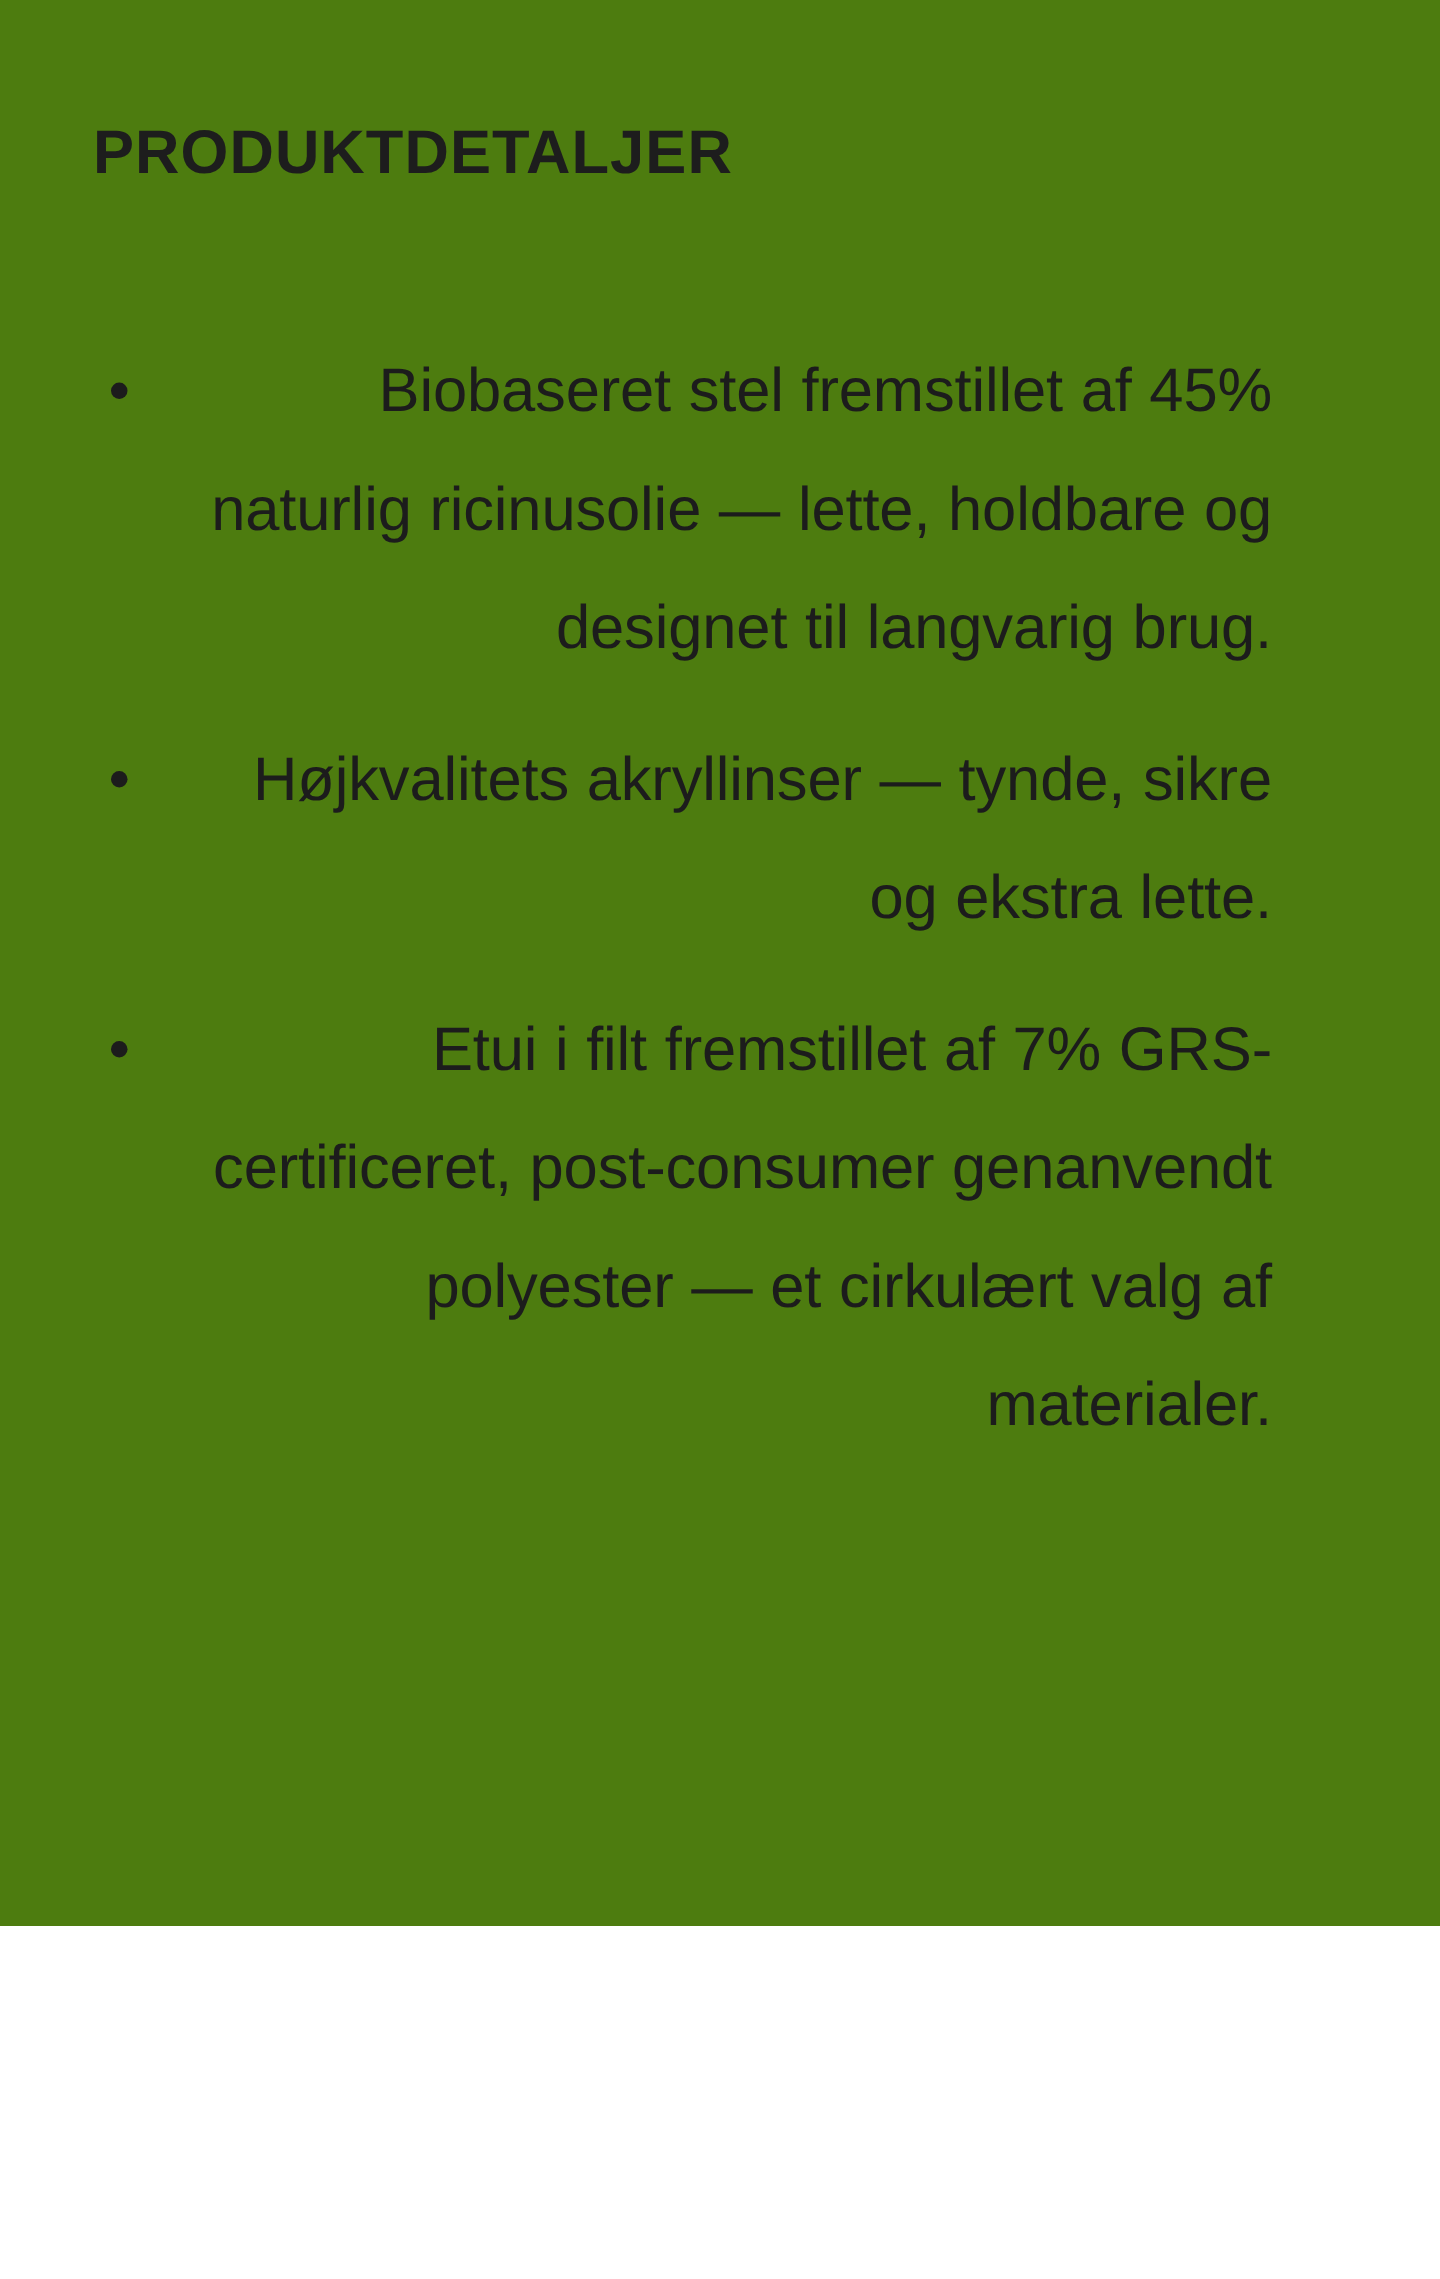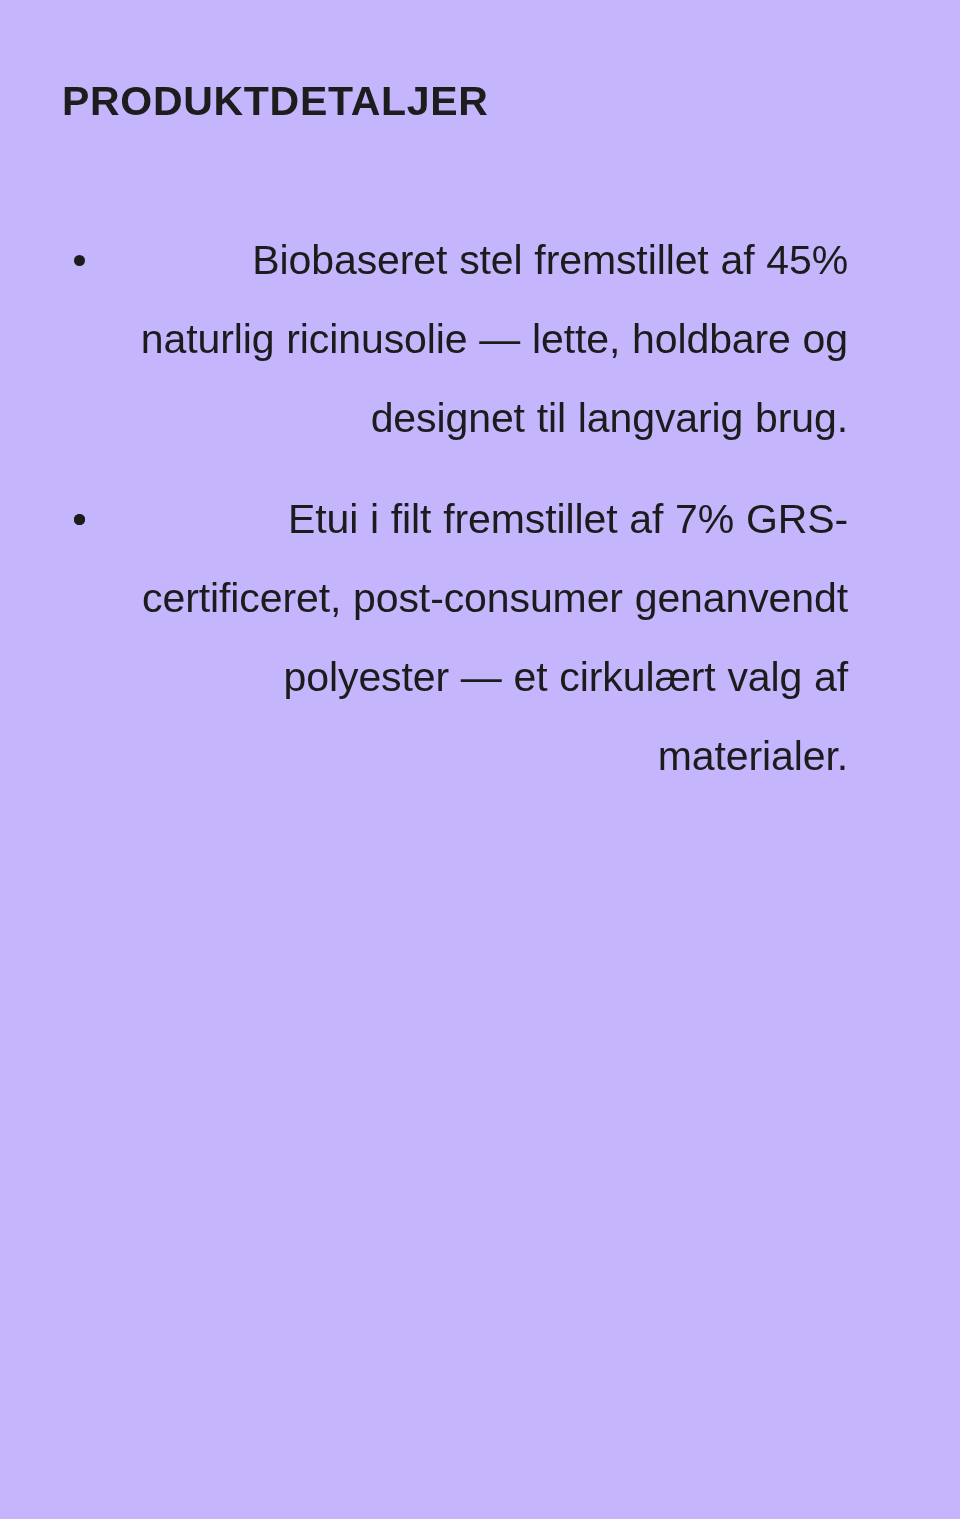--- a/index.html
+++ b/index.html
@@ -13,22 +13,22 @@
     height: 1519px;
     background: #ffffff;
     font-family: "Liberation Sans", "DejaVu Sans", sans-serif;
     -webkit-font-smoothing: antialiased;
     overflow: hidden;
   }
 
   .page {
     position: relative;
     width: 960px;
-    height: 1519px;
-    background: #c4b5fd;
+    height: 1284px;
+    background: #4d7c0f;
     box-sizing: border-box;
   }
 
   .section {
     position: absolute;
     top: 0;
     left: 0;
     right: 0;
     padding: 78px 60px 0 62px;
     box-sizing: border-box;
@@ -97,20 +97,21 @@
     <ul class="details-list">
 
       <li class="details-item">
         <span class="bullet-dot"></span>
         <span class="item-text">Biobaseret stel fremstillet af 45% naturlig ricinusolie — lette, holdbare og designet til langvarig brug.</span>
       </li>
 
 
       <li class="details-item">
         <span class="bullet-dot"></span>
+        <span class="item-text">Højkvalitets akryllinser — tynde, sikre og ekstra lette.</span>
       </li>
 
       <li class="details-item">
         <span class="bullet-dot"></span>
         <span class="item-text">Etui i filt fremstillet af 7% GRS-certificeret, post-consumer genanvendt polyester — et cirkulært valg af materialer.</span>
       </li>
 
     </ul>
 
   </section>

